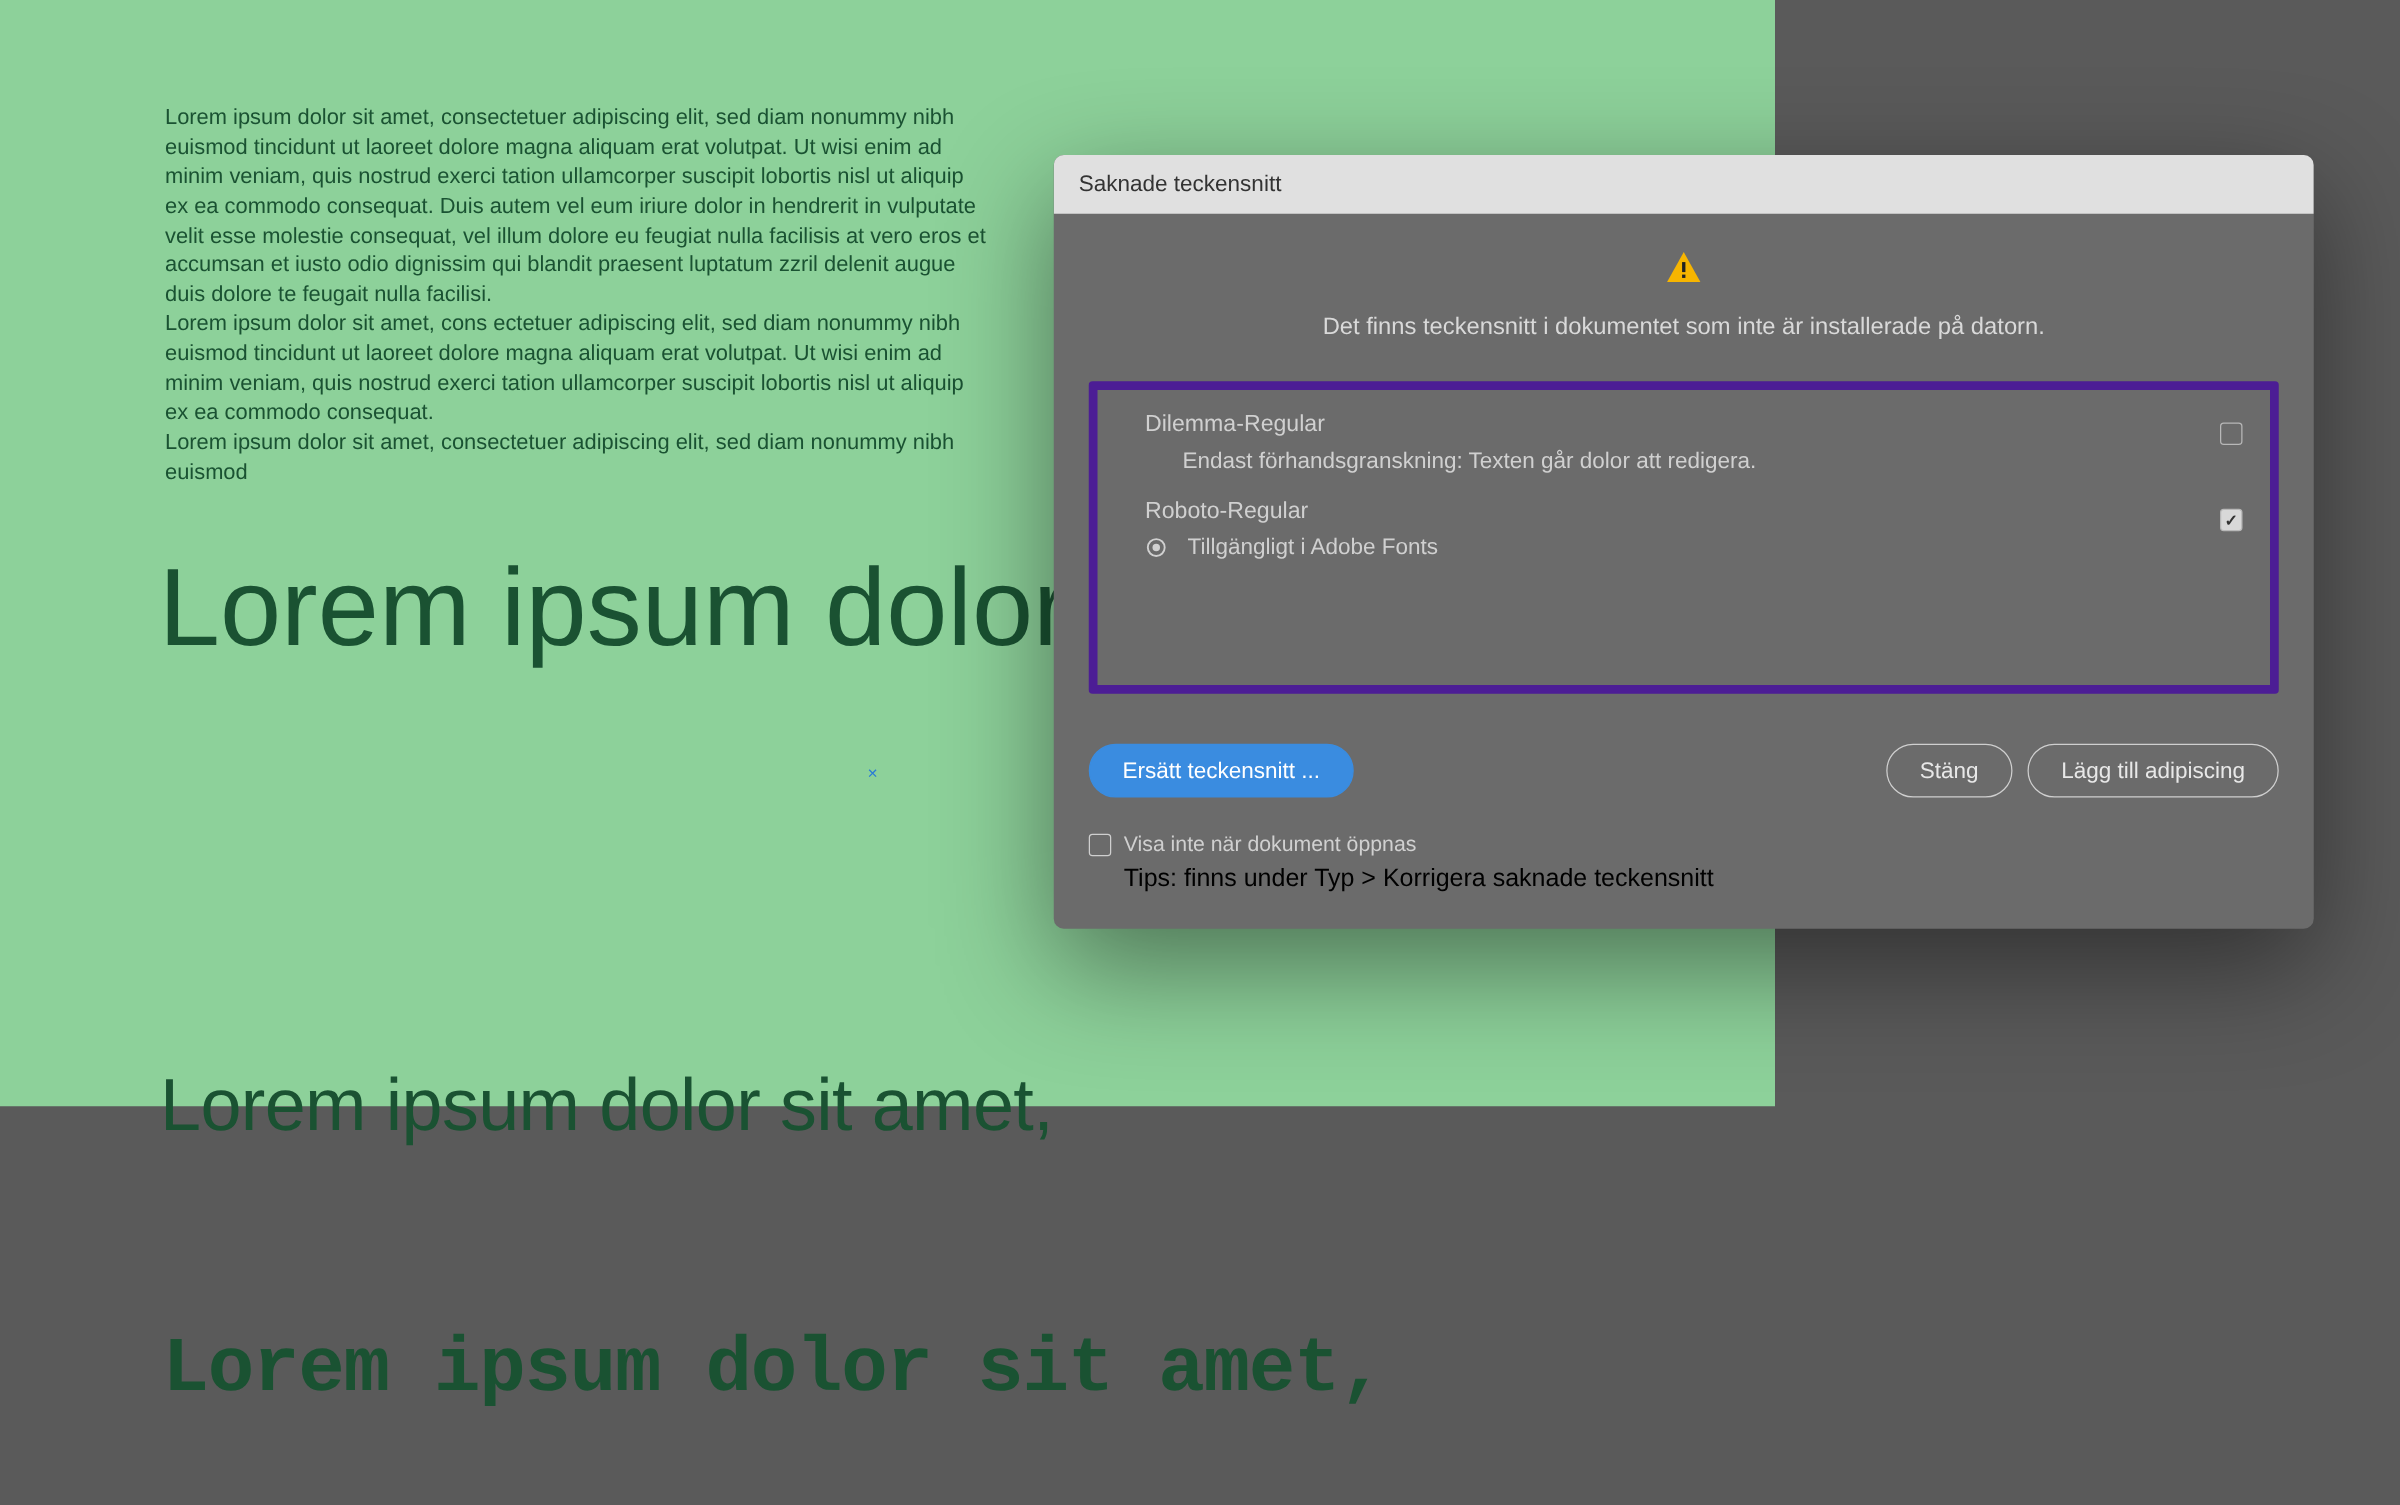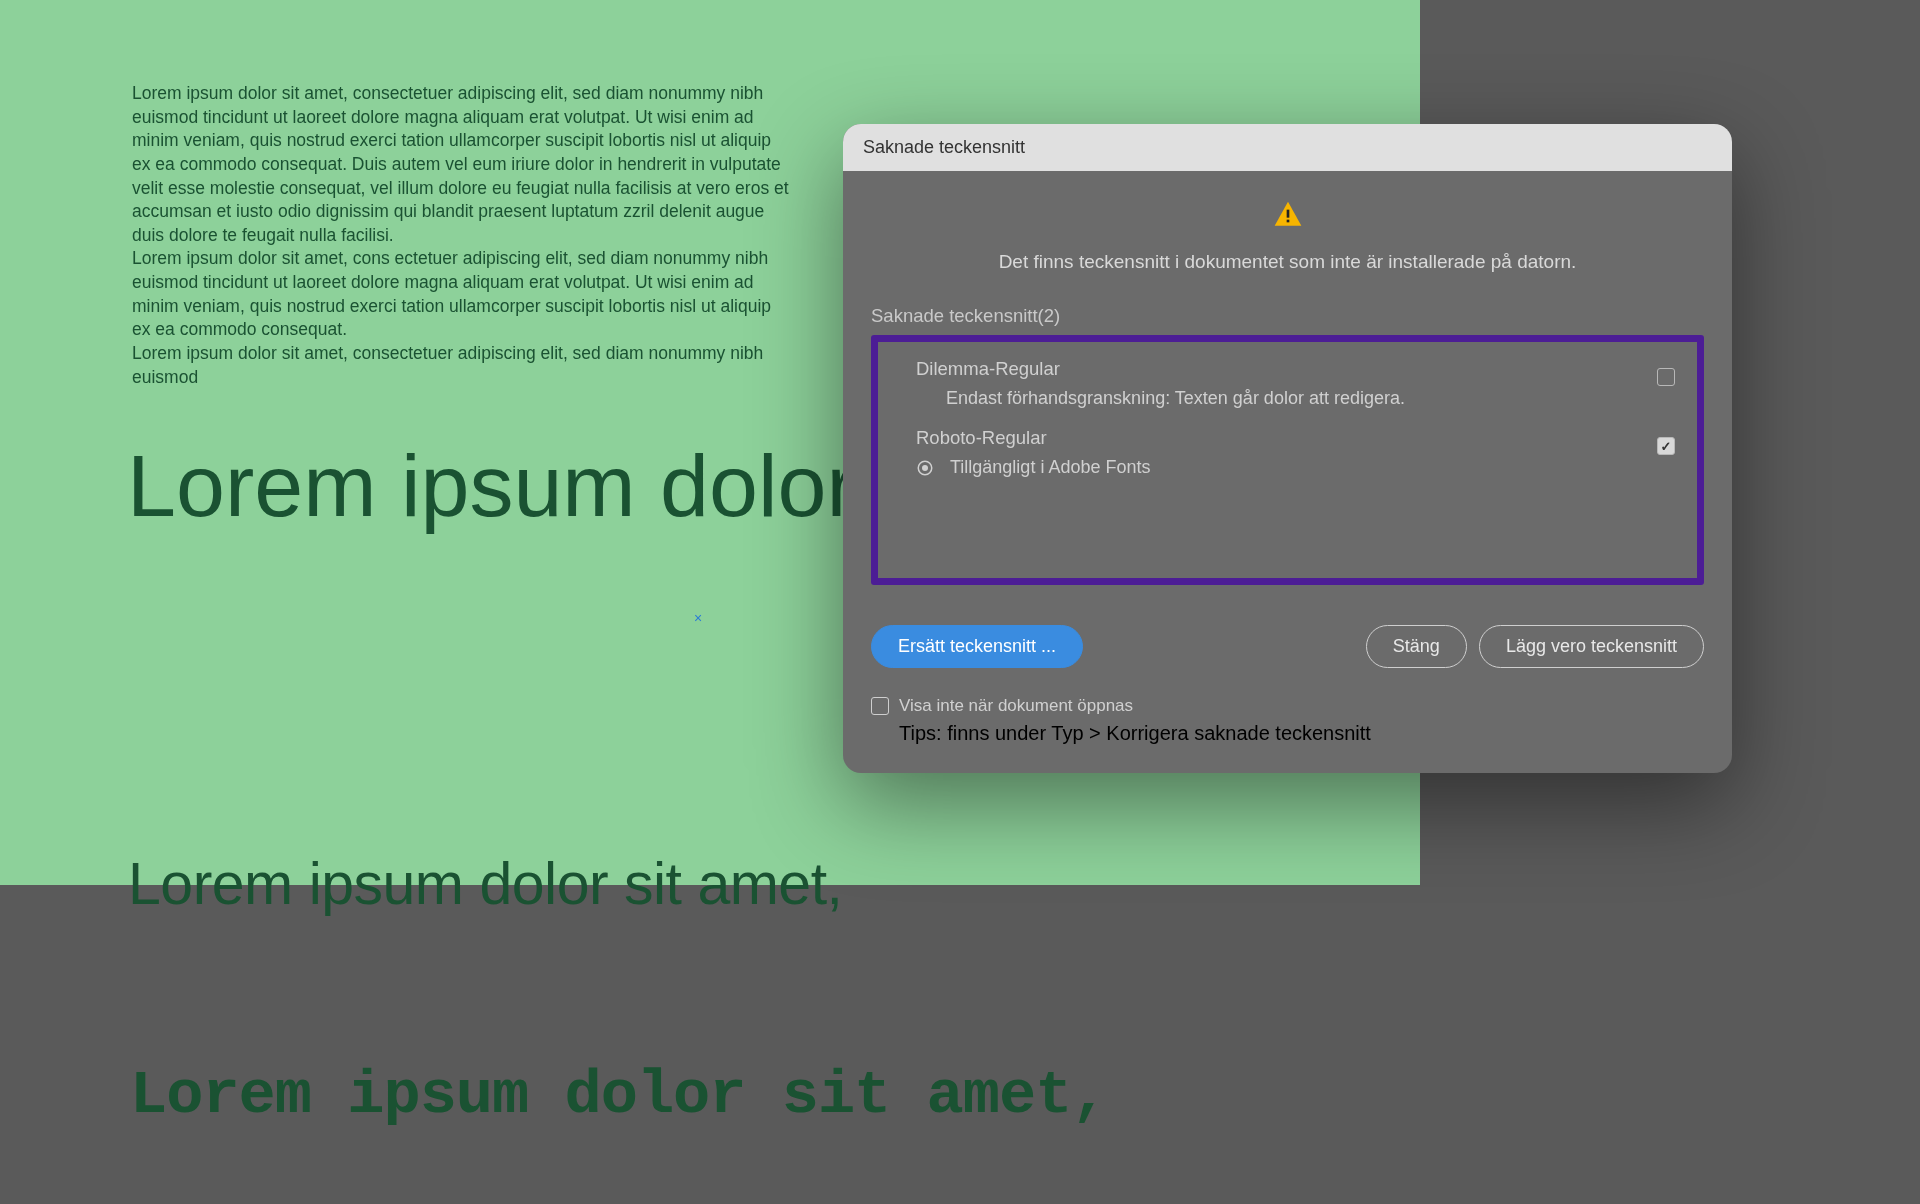--- a/index.html
+++ b/index.html
@@ -60,23 +60,23 @@
   color: #1a5232;
   font-size: 62px;
   font-family: "Courier New", monospace;
   font-weight: 600;
   letter-spacing: -1px;
 }
 .dialog {
   position: absolute;
   left: 843px;
   top: 124px;
-  width: 889px;
+  width: 1008px;
   background: #6b6b6b;
-  border-radius: 18px;
+  border-radius: 8px;
   box-shadow: 0 30px 90px rgba(0,0,0,0.45);
   overflow: hidden;
 }
 .dialog-titlebar {
   background: #e0e0e0;
   padding: 13px 20px;
   color: #333;
   font-size: 18px;
 }
 .dialog-body {
@@ -221,21 +221,20 @@
 
     <div class="warning-row">
       <svg class="warning-icon" viewBox="0 0 24 24">
         <path d="M12 2 L22 20 L2 20 Z" fill="#f7b500"></path>
         <rect x="11" y="8" width="2" height="6" fill="#222"></rect>
         <rect x="11" y="15.5" width="2" height="2" fill="#222"></rect>
       </svg>
       <div class="warning-text">Det finns teckensnitt i dokumentet som inte är installerade på datorn.</div>
     </div>
 
-    <div class="list-label">Saknade teckensnitt(2)</div>
 
     <div class="font-list">
       <div class="font-item">
         <div class="font-name">Dilemma-Regular</div>
         <div class="font-sub">Endast förhandsgranskning: Texten går dolor att redigera.</div>
         <div class="font-check"></div>
       </div>
       <div class="font-item">
         <div class="font-name">Roboto-Regular</div>
         <div class="font-sub">
@@ -248,21 +247,21 @@
           <span>Tillgängligt i Adobe Fonts</span>
         </div>
         <div class="font-check checked"></div>
       </div>
     </div>
 
     <div class="button-row">
       <button class="btn btn-primary">Ersätt teckensnitt ...</button>
       <div class="spacer"></div>
       <button class="btn">Stäng</button>
-      <button class="btn">Lägg vero teckensnitt</button>
+      <button class="btn">Lägg till adipiscing</button>
     </div>
 
     <div class="footer-row">
       <label class="dont-show">
         <span class="checkbox"></span>
         <span>Visa inte när dokument öppnas</span>
       </label>
       <div class="tip">Tips: finns under Typ &gt; Korrigera saknade teckensnitt</div>
     </div>
 

